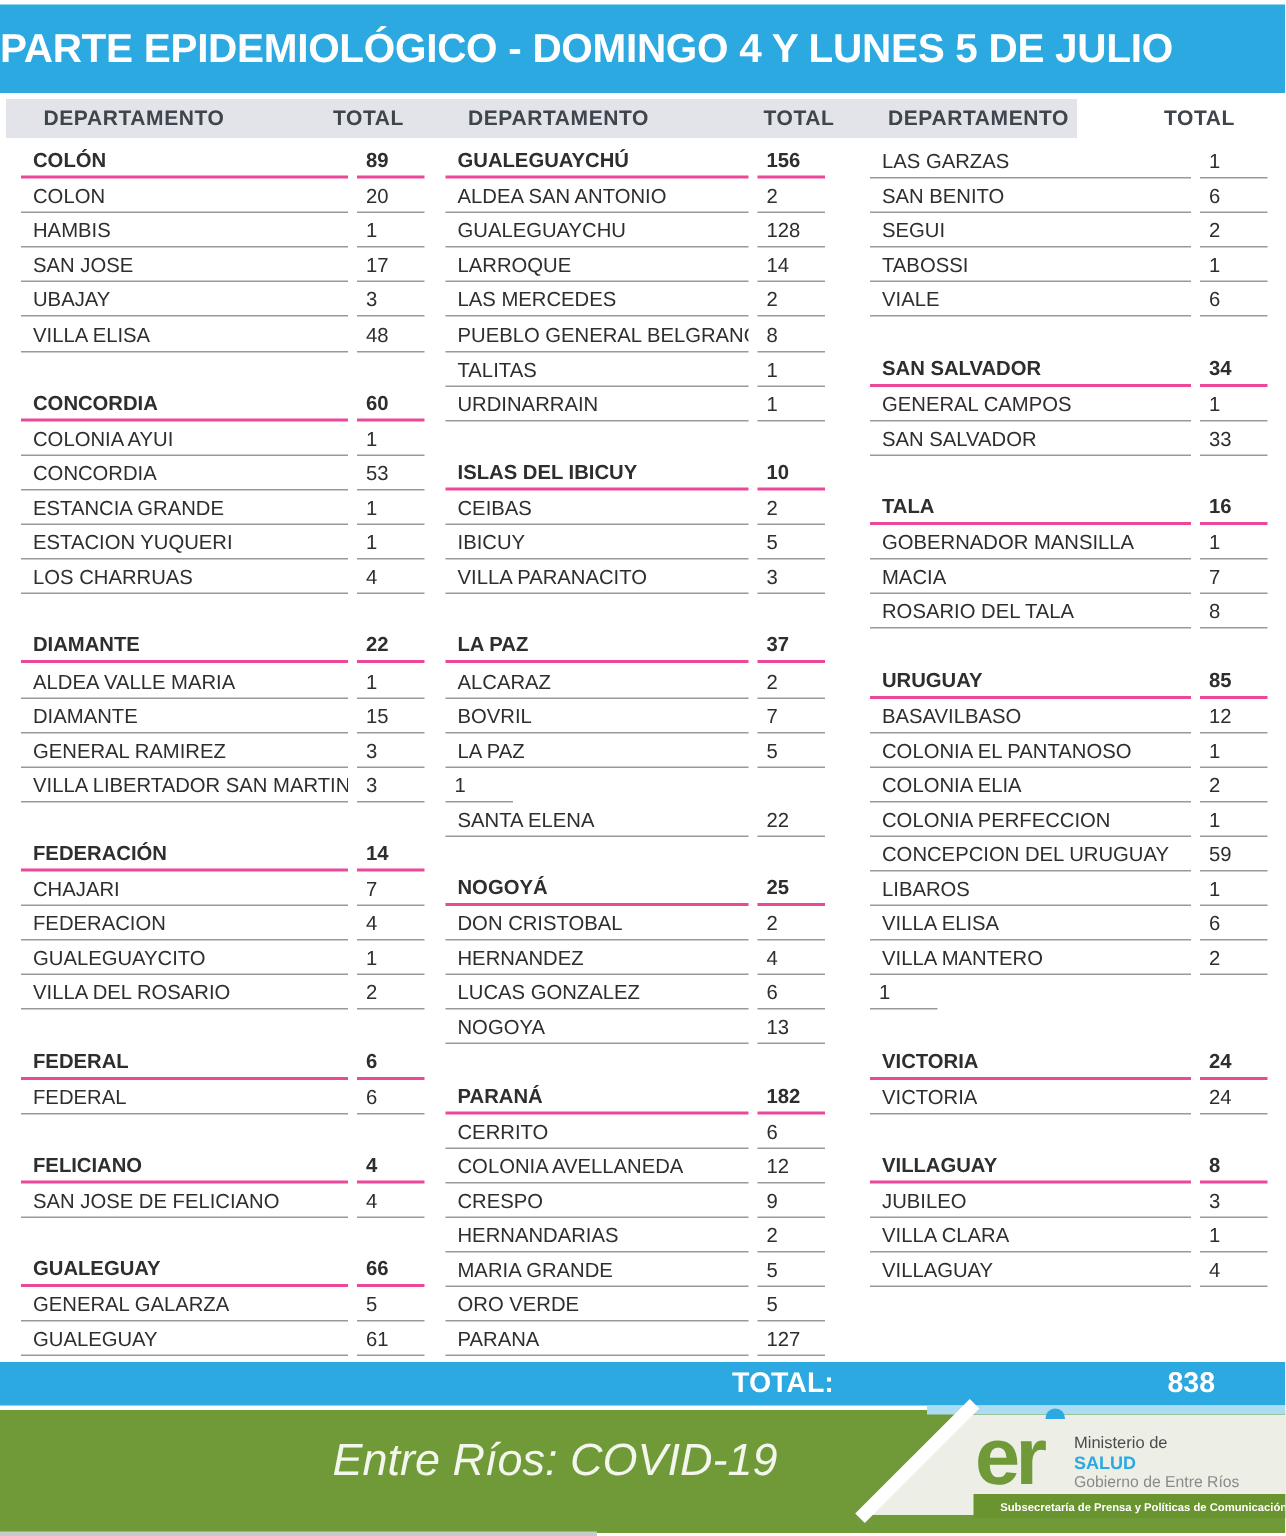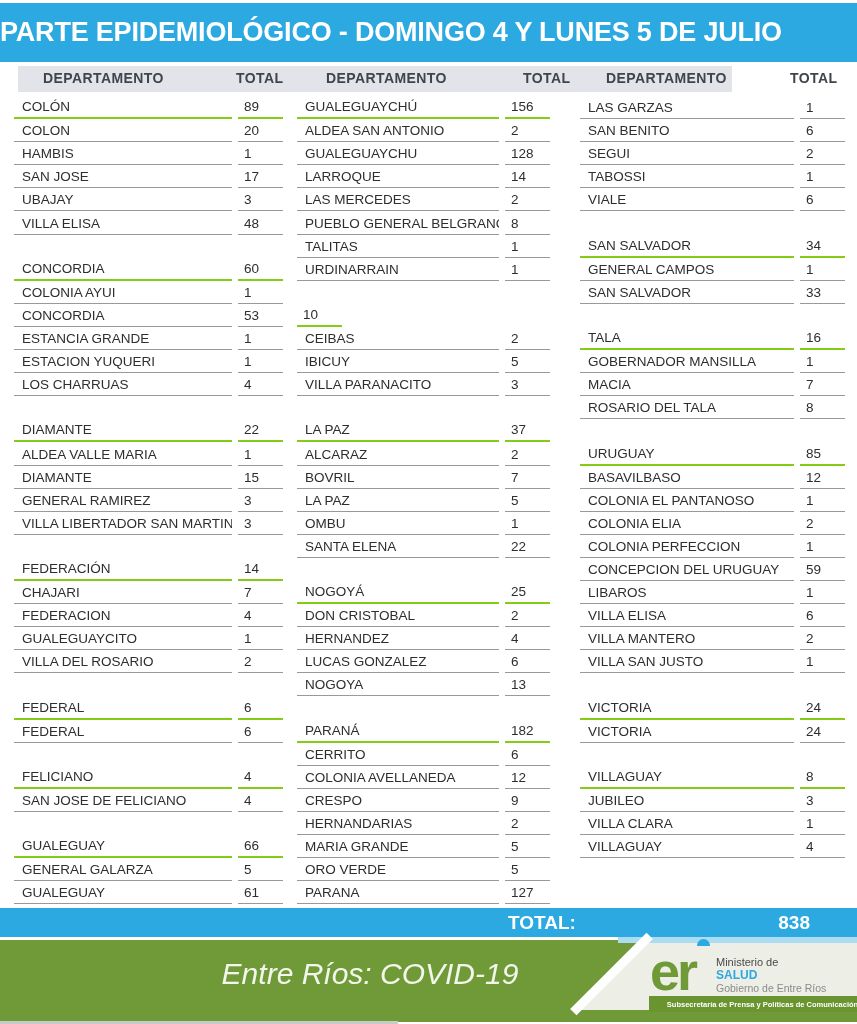--- a/index.html
+++ b/index.html
@@ -6,47 +6,47 @@
   .page{position:relative;width:857px;height:1024px;background:#fff;overflow:hidden;
         font-family:"Liberation Sans",sans-serif;margin:0 auto;}
 
   
   .title-band{position:absolute;left:0;top:3px;width:857px;height:59px;
               background:var(--blue,#2CA9E1);display:flex;align-items:center;}
   .title-band h1{margin:0;color:#fff;font-size:27px;font-weight:bold;
                  letter-spacing:-0.2px;white-space:nowrap;}
 
   
-  .col-headers{position:absolute;left:18px;top:66px;width:714px;height:26px;
+  .col-headers{position:absolute;left:4px;top:66px;width:714px;height:26px;
                background:var(--band,#E2E4E9);}
   .col-headers span{position:absolute;top:4px;font-size:14px;font-weight:bold;
                     color:#3f454c;letter-spacing:0.4px;}
   .ch-d1{left:25px;}  .ch-t1{left:218px;}
   .ch-d2{left:308px;} .ch-t2{left:505px;}
   .ch-d3{left:588px;} .ch-t3{left:772px;}
 
   
   .table-col{position:absolute;top:96px;}
   .col-0{left:14px;width:269px;}
   .col-1{left:297px;width:253px;}
   .col-2{left:580px;width:265px;}
   .row{display:flex;height:23.1px;box-sizing:border-box;}
   .spacer{height:23.1px;}
   .cell-name{flex:1;margin-right:6px;border-bottom:1px solid #97999c;
              display:flex;align-items:flex-end;padding:0 0 3px 8px;
              font-size:13.5px;color:#2e2e2e;white-space:nowrap;overflow:hidden;}
   .cell-tot{width:45px;border-bottom:1px solid #97999c;box-sizing:border-box;
             display:flex;align-items:flex-end;padding:0 0 3px 6px;
             font-size:13.5px;color:#2e2e2e;}
-  .sec-hdr .cell-name,.sec-hdr .cell-tot{border-bottom:2px solid #84cc16;font-weight:normal;}
+  .sec-hdr .cell-name,.sec-hdr .cell-tot{border-bottom:2px solid #ec4899;font-weight:bold;}
 
   
   .total-bar{position:absolute;left:0;top:908px;width:857px;height:29px;
              background:var(--blue,#2CA9E1);}
-  .total-label{position:absolute;left:508px;top:4px;color:#fff;font-size:19px;font-weight:bold;}
+  .total-label{position:absolute;left:488px;top:4px;color:#fff;font-size:19px;font-weight:bold;}
   .total-value{position:absolute;left:755px;top:4px;width:55px;text-align:right;
                color:#fff;font-size:19px;font-weight:bold;}
 
   
   .footer-green{position:absolute;left:0;top:940px;width:857px;height:82px;
                 background:var(--green,#6F9A37);}
   .slogan{position:absolute;left:120px;top:957px;width:500px;text-align:center;
           color:#f3f6ec;font-size:30px;font-weight:normal;font-style:italic;}
   .lightblue-strip{position:absolute;left:618px;top:937px;width:239px;height:6px;
                    background:#ABDCF2;}
@@ -241,20 +241,21 @@
         <div class="row">
           <span class="cell-name">TALITAS</span>
           <span class="cell-tot">1</span>
         </div>
         <div class="row">
           <span class="cell-name">URDINARRAIN</span>
           <span class="cell-tot">1</span>
         </div>
         <div class="spacer"></div>
         <div class="row sec-hdr">
+          <span class="cell-name">ISLAS DEL IBICUY</span>
           <span class="cell-tot">10</span>
         </div>
         <div class="row">
           <span class="cell-name">CEIBAS</span>
           <span class="cell-tot">2</span>
         </div>
         <div class="row">
           <span class="cell-name">IBICUY</span>
           <span class="cell-tot">5</span>
         </div>
@@ -273,21 +274,20 @@
         </div>
         <div class="row">
           <span class="cell-name">BOVRIL</span>
           <span class="cell-tot">7</span>
         </div>
         <div class="row">
           <span class="cell-name">LA PAZ</span>
           <span class="cell-tot">5</span>
         </div>
         <div class="row">
-          <span class="cell-name">OMBU</span>
           <span class="cell-tot">1</span>
         </div>
         <div class="row">
           <span class="cell-name">SANTA ELENA</span>
           <span class="cell-tot">22</span>
         </div>
         <div class="spacer"></div>
         <div class="row sec-hdr">
           <span class="cell-name">NOGOYÁ</span>
           <span class="cell-tot">25</span>
@@ -424,21 +424,20 @@
         </div>
         <div class="row">
           <span class="cell-name">VILLA ELISA</span>
           <span class="cell-tot">6</span>
         </div>
         <div class="row">
           <span class="cell-name">VILLA MANTERO</span>
           <span class="cell-tot">2</span>
         </div>
         <div class="row">
-          <span class="cell-name">VILLA SAN JUSTO</span>
           <span class="cell-tot">1</span>
         </div>
         <div class="spacer"></div>
         <div class="row sec-hdr">
           <span class="cell-name">VICTORIA</span>
           <span class="cell-tot">24</span>
         </div>
         <div class="row">
           <span class="cell-name">VICTORIA</span>
           <span class="cell-tot">24</span>

